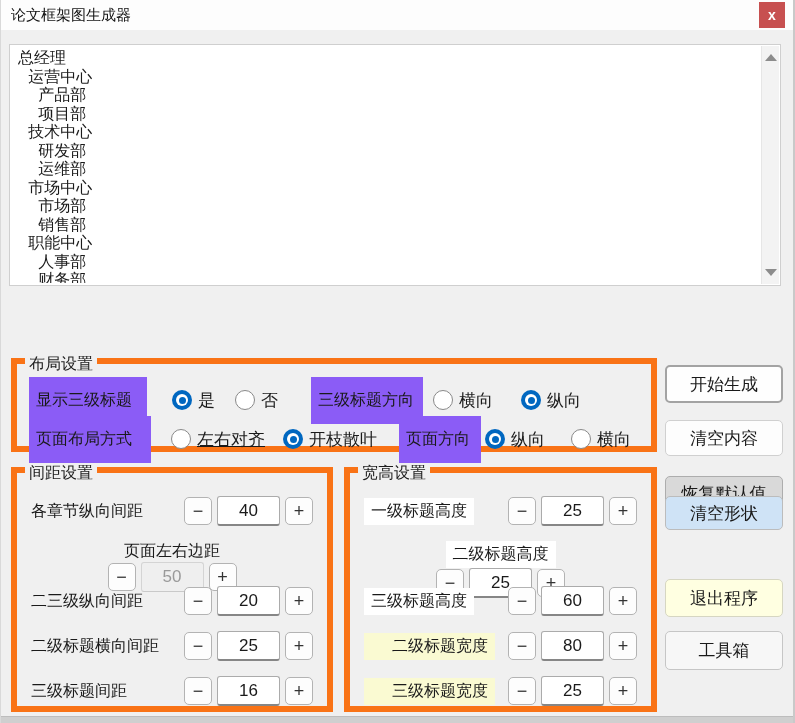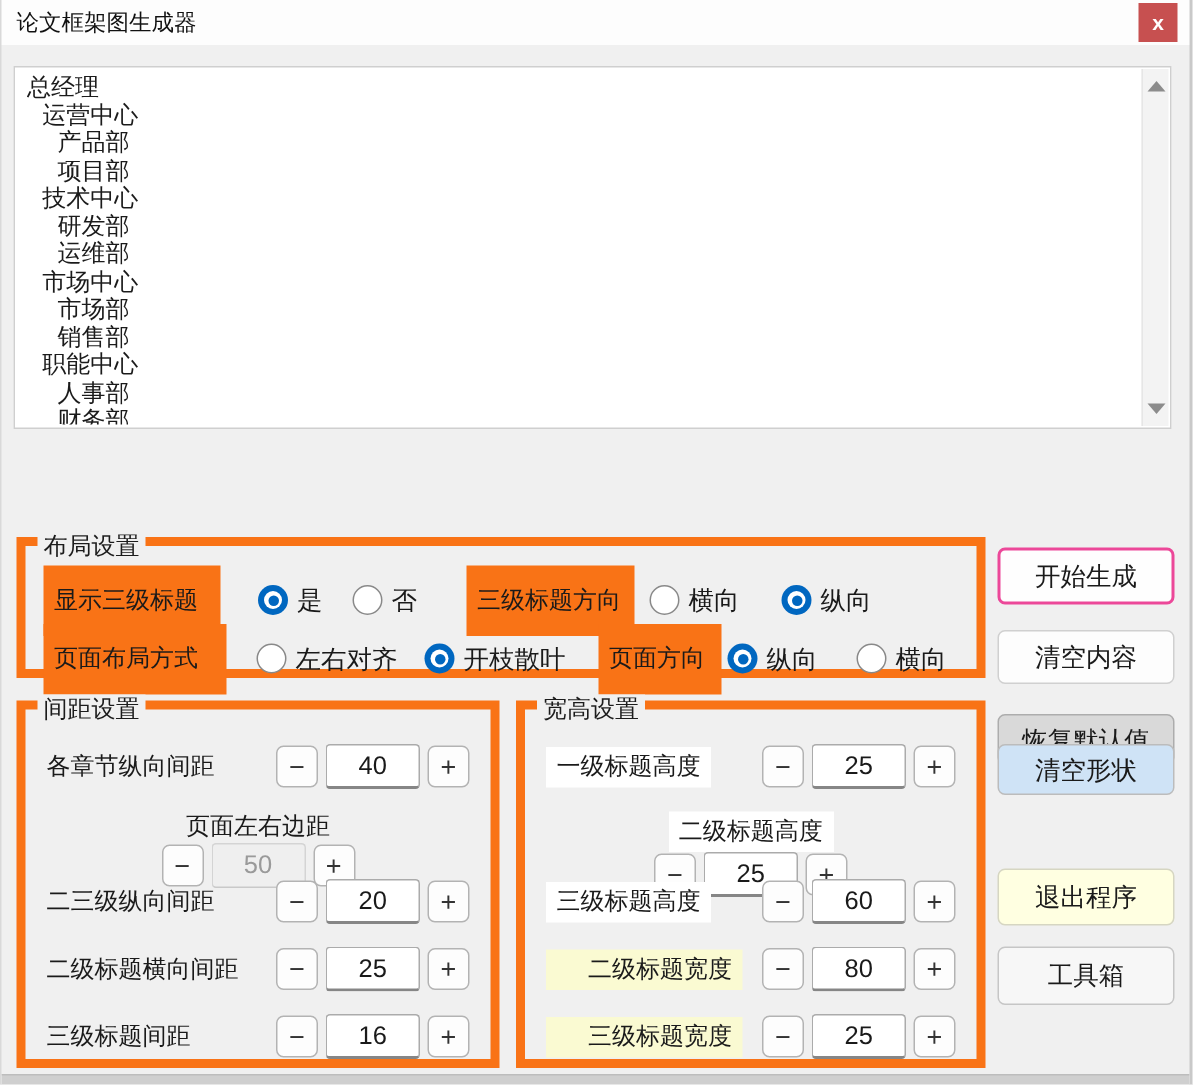--- a/index.html
+++ b/index.html
@@ -36,21 +36,21 @@
   .legend { position:absolute; top:-10px; left:8px; background:#f0f0f0; padding:0 4px;
             font-size:16px; color:#1c1c1c; }
   .g-layout  { left:10px;  top:358px; width:646px; height:94px; }
   .g-spacing { left:10px;  top:467px; width:322px; height:245px; }
   .g-size    { left:343px; top:467px; width:313px; height:245px; }
 
   
   .lrow { position:absolute; left:12px; right:6px; height:30px;
           display:flex; align-items:center; }
   .lrow1 { top:21px; } .lrow2 { top:60px; }
-  .wlabel { background:#f97316; padding:13px 7px; font-size:16px; white-space:nowrap; }
+  .wlabel { background:#8b5cf6; padding:13px 7px; font-size:16px; white-space:nowrap; }
   .radio-item { display:flex; align-items:center; gap:6px; cursor:default; }
   .radio { width:20px; height:20px; border-radius:50%; background:#fff;
            border:1px solid #898989; position:relative; flex:none; }
   .radio.on { border:none; background:#0067c0; }
   .radio.on::before { content:""; position:absolute; left:4px; right:4px; top:4px; bottom:4px;
                       background:#fff; border-radius:50%; }
   .radio.on::after { content:""; position:absolute; left:6.5px; right:6.5px; top:6.5px; bottom:6.5px;
                      background:#0067c0; border-radius:50%; }
   .radio-text { font-size:17px; white-space:nowrap; }
 
@@ -69,21 +69,21 @@
   .spin-val { width:63px; height:30px; background:#fff; border:1px solid #ababab;
               border-bottom:2px solid #868686; border-radius:3px; font-size:17px;
               display:flex; align-items:center; justify-content:center; }
   .spin-val.disabled { background:#efefef; border:1px solid #d4d4d4;
                        border-bottom:1px solid #c9c9c9; color:#9a9a9a; }
 
   
   .abtn { position:absolute; left:664px; width:118px; display:flex; align-items:center;
           justify-content:center; font-size:17px; border-radius:5px; cursor:default;
           background:#fdfdfd; border:1px solid #d0d0d0; color:#1a1a1a; }
-  .b-generate { top:365px; height:38px; border:2px solid #ec4899; background:#fefefe; }
+  .b-generate { top:365px; height:38px; border:2px solid #a3a3a3; background:#fefefe; }
   .b-clear    { top:420px; height:36px; }
   .b-restore  { top:476px; height:34px; background:#d9d9d9; border:1px solid #adadad; }
   .b-shapes   { top:496px; height:34px; background:#cfe3f6; border:1px solid #bcbcbc; }
   .b-exit     { top:579px; height:38px; background:#ffffe1; border:1px solid #d6d6c2; }
   .b-toolbox  { top:631px; height:39px; background:#f7f7f7; border:1px solid #c6c6c6; }
 
   .bottom-strip { position:absolute; left:0; right:0; bottom:0; height:7px;
                   background:#cfcfcf; border-top:1px solid #bdbdbd; }
 </style>
 </head>
@@ -135,21 +135,21 @@
         <span class="radio-text">横向</span>
       </div>
       <div class="radio-item" style="margin-left:28px;">
         <span class="radio on"></span>
         <span class="radio-text">纵向</span>
       </div>
     </div>
 
     <div class="lrow lrow2">
       <span class="wlabel" style="width:122px;">页面布局方式</span>
-      <div class="radio-item" style="margin-left:20px;">
+      <div class="radio-item" style="margin-left:20px;text-decoration:underline;">
         <span class="radio"></span>
         <span class="radio-text">左右对齐</span>
       </div>
       <div class="radio-item" style="margin-left:18px;">
         <span class="radio on"></span>
         <span class="radio-text">开枝散叶</span>
       </div>
       <span class="wlabel" style="margin-left:22px; width:82px;">页面方向</span>
       <div class="radio-item" style="margin-left:4px;">
         <span class="radio on"></span>

